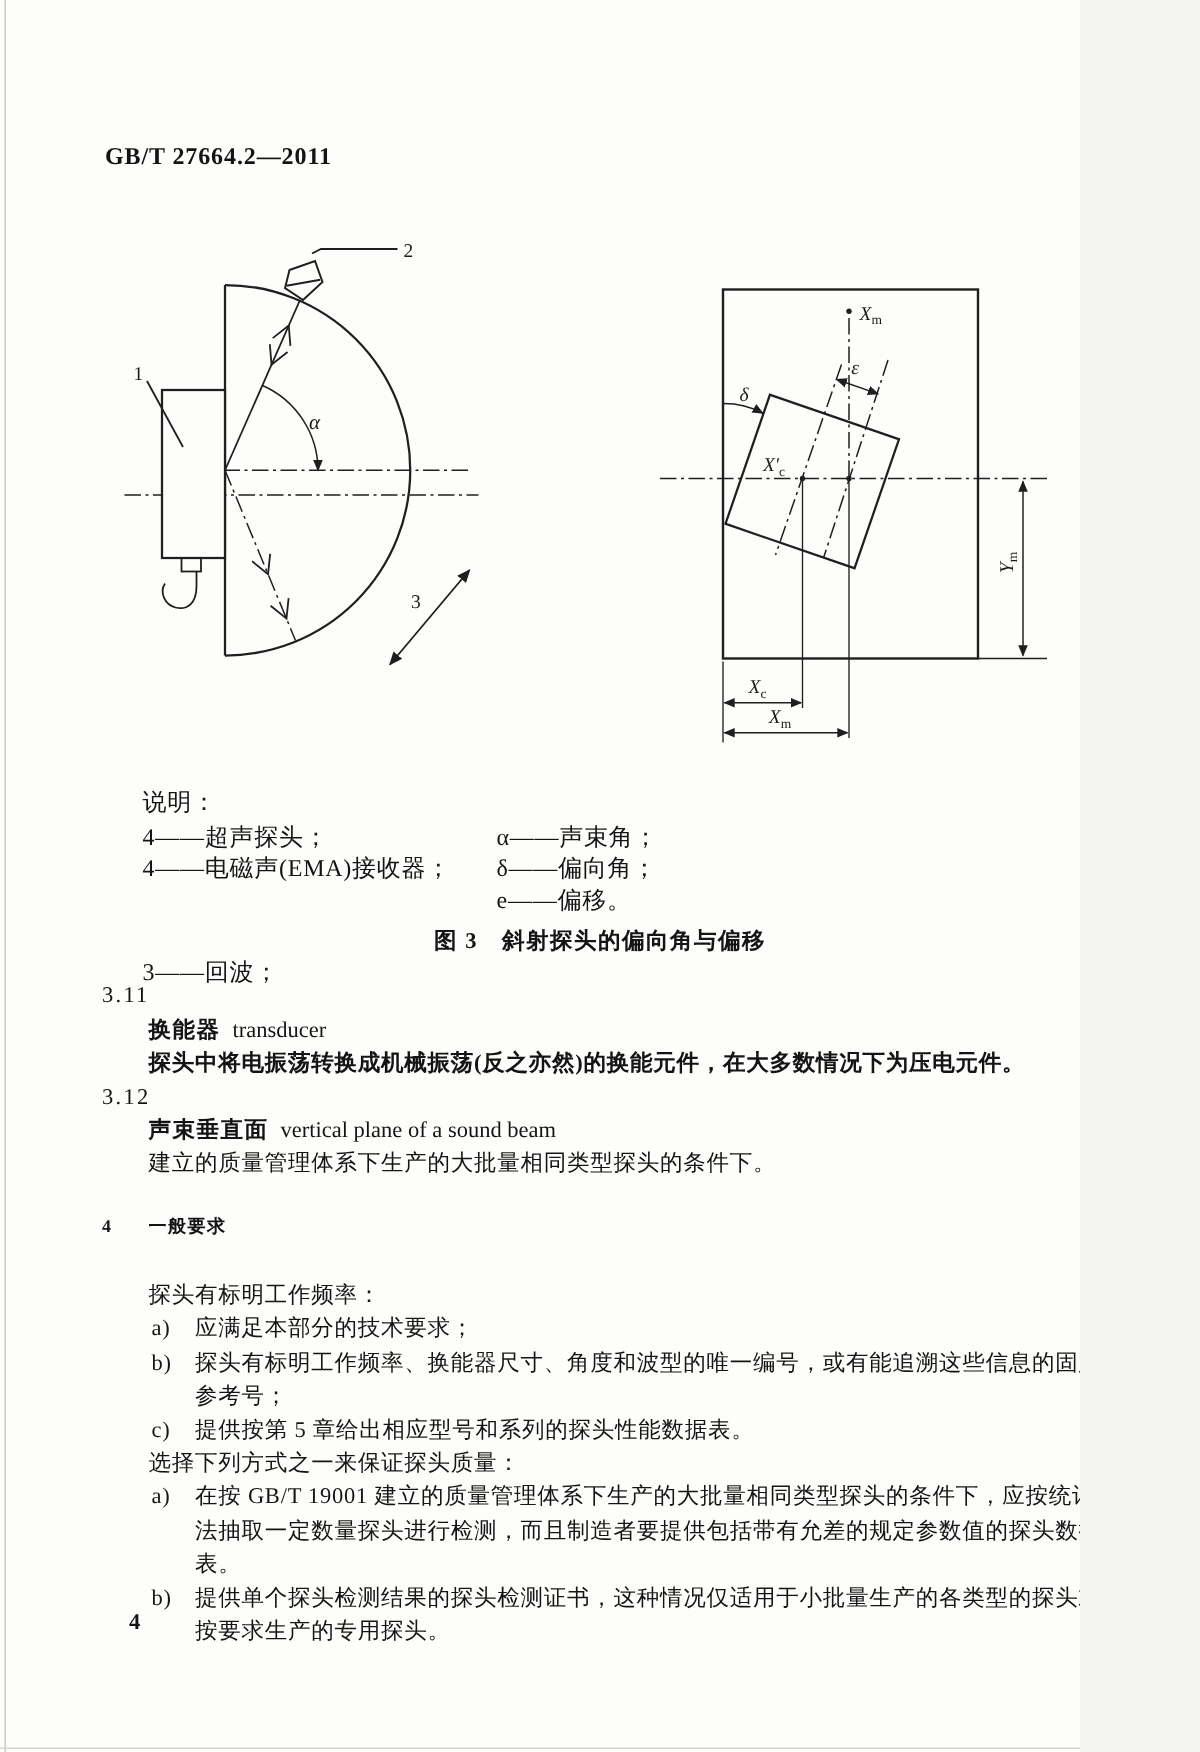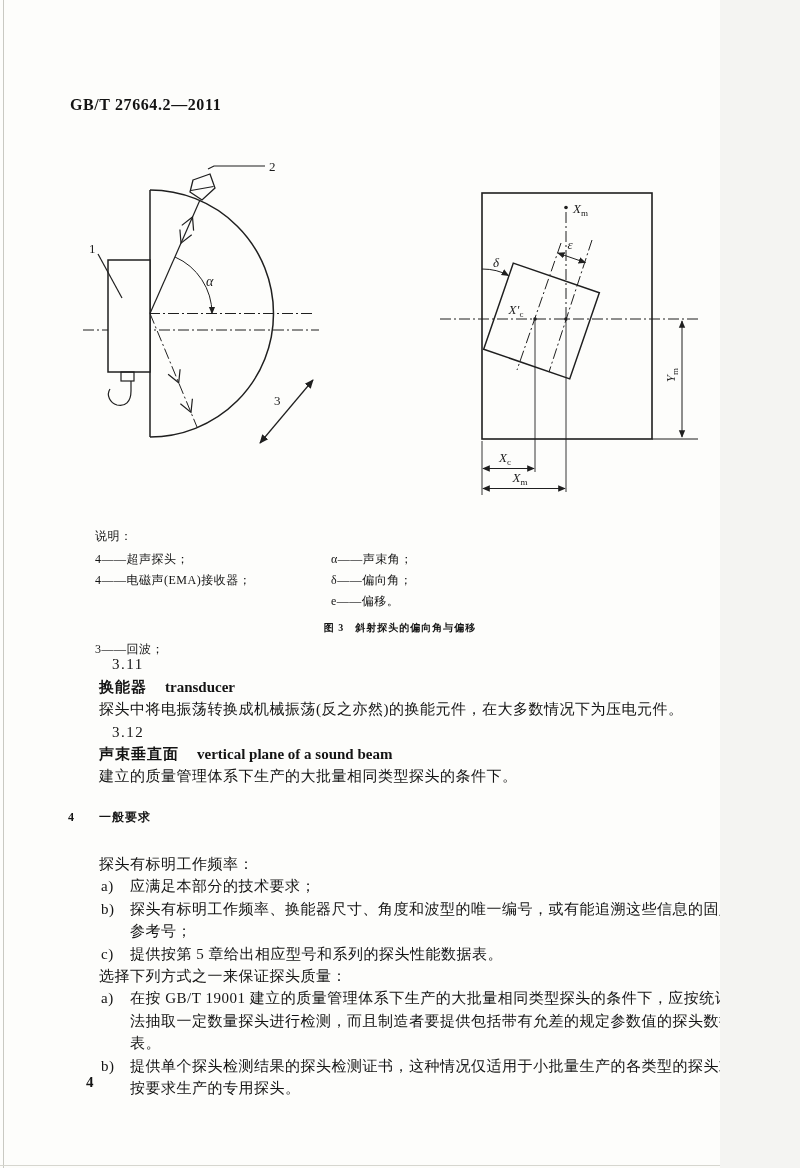--- a/index.html
+++ b/index.html
@@ -4,25 +4,25 @@
 <style>
   html,body{margin:0;padding:0;}
   body{width:800px;height:1168px;background:#f4f4f2;font-family:"Liberation Serif","DejaVu Serif",serif;color:#141414;}
   .page{position:relative;width:720px;height:1168px;background:#fdfdfb;overflow:hidden;}
   .edge{position:absolute;background:#c9c9c2;}
   .edge.left{left:3px;top:0;width:1px;height:1168px;}
   .edge.bottom{left:0;top:1165px;width:800px;height:1px;background:#d6d6cf;}
   .edge.right{left:796px;top:0;width:1px;height:1168px;background:#e4e4de;}
   .t{position:absolute;font-size:15px;line-height:22px;letter-spacing:0.5px;white-space:nowrap;}
   .docnum{left:70px;top:94px;font-size:16px;font-weight:bold;letter-spacing:0.6px;}
-  .legend{font-size:12px;}
-  .caption{left:0;top:617px;width:800px;text-align:center;font-weight:bold;font-size:10px;letter-spacing:1px;}
-  .secnum{letter-spacing:1.5px;margin-left:44px;}
+  .legend{font-size:16px;}
+  .caption{left:0;top:617px;width:800px;text-align:center;font-weight:bold;font-size:15px;letter-spacing:1px;}
+  .secnum{letter-spacing:1.5px;}
   .term .zh{font-weight:bold;letter-spacing:1px;text-align:right;}
-  .term .en{font-weight:bold;margin-left:18px;letter-spacing:0;}
+  .term .en{font-weight:normal;margin-left:8px;letter-spacing:0;}
   .h4{font-size:12px;font-weight:bold;letter-spacing:1px;text-align:center;}
   .h4 .sp{margin-left:24px;}
   .list{position:absolute;left:101px;width:662px;font-size:15px;line-height:22.5px;letter-spacing:0.5px;}
   .li{display:flex;align-items:flex-start;}
   .li .mk{width:29px;flex:none;}
   .li .tx{width:612px;}
   .pagenum{left:86px;top:1071px;font-weight:bold;font-size:15px;}
   svg text{font-family:"Liberation Serif","DejaVu Serif",serif;fill:#1b1b1b;}
   svg .it{font-style:italic;}
 </style>
@@ -137,21 +137,21 @@
   <div class="t legend" style="left:331px;top:548px;">α——声束角；</div>
   <div class="t legend" style="left:331px;top:569px;">δ——偏向角；</div>
   <div class="t legend" style="left:331px;top:590px;">e——偏移。</div>
 
   <div class="t caption">图 3　斜射探头的偏向角与偏移</div>
 
   <div class="t secnum" style="left:68px;top:653px;">3.11</div>
   <div class="t term" style="left:99px;top:676px;">
     <span class="zh">换能器</span><span class="en">transducer</span>
   </div>
-  <div class="t" style="left:99px;top:698px;">探头中将电振荡转换成机械振荡(反之亦然)的换能元件，在大多数情况下为压电元件。</div>
+  <div class="t" style="left:99px;top:698px;font-weight:bold;">探头中将电振荡转换成机械振荡(反之亦然)的换能元件，在大多数情况下为压电元件。</div>
 
   <div class="t secnum" style="left:68px;top:721px;">3.12</div>
   <div class="t term" style="left:99px;top:743px;">
     <span class="zh">声束垂直面</span><span class="en">vertical plane of a sound beam</span>
   </div>
   <div class="t" style="left:99px;top:765px;">建立的质量管理体系下生产的大批量相同类型探头的条件下。</div>
 
   <div class="t h4" style="left:68px;top:806px;">
     <span>4</span><span class="sp">一般要求</span>
   </div>

